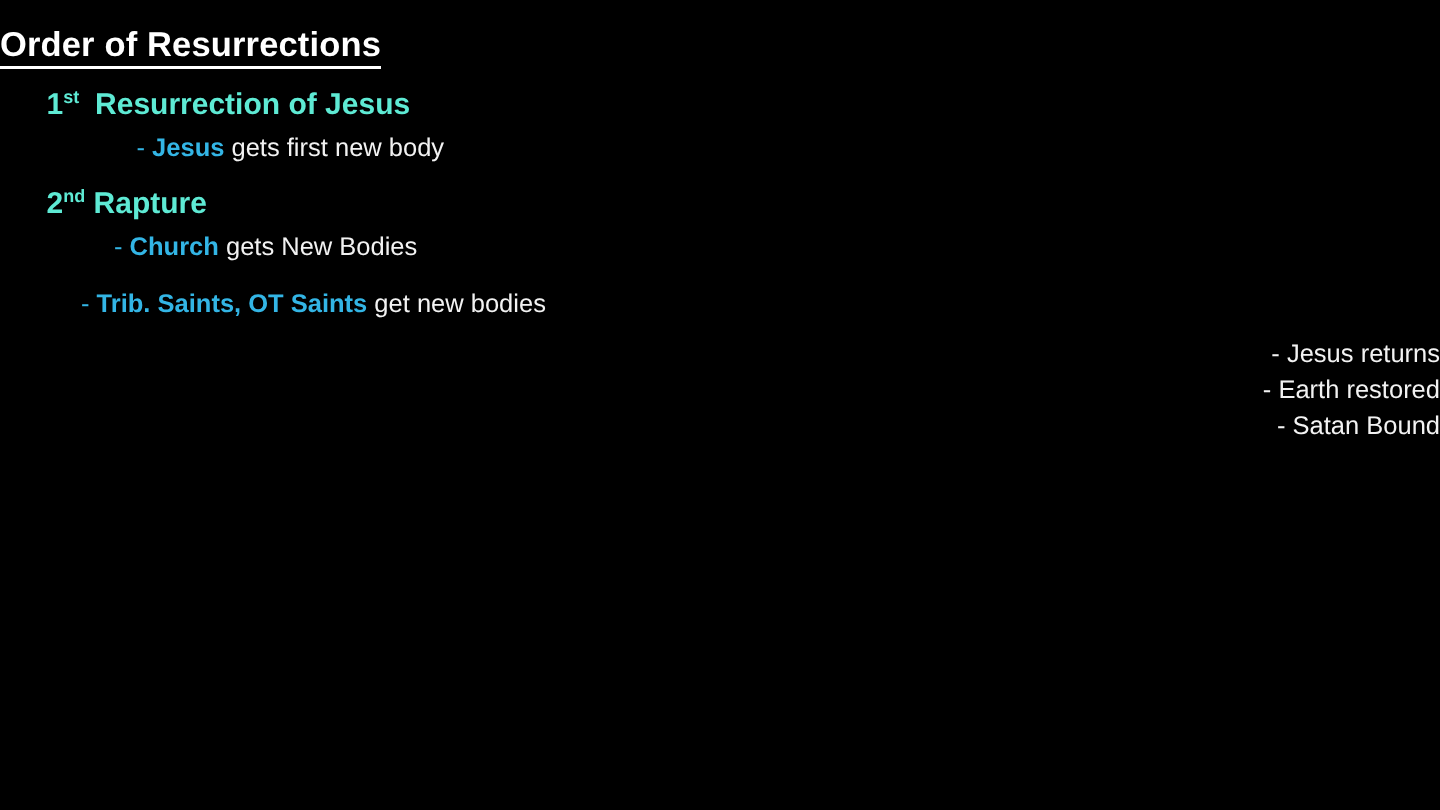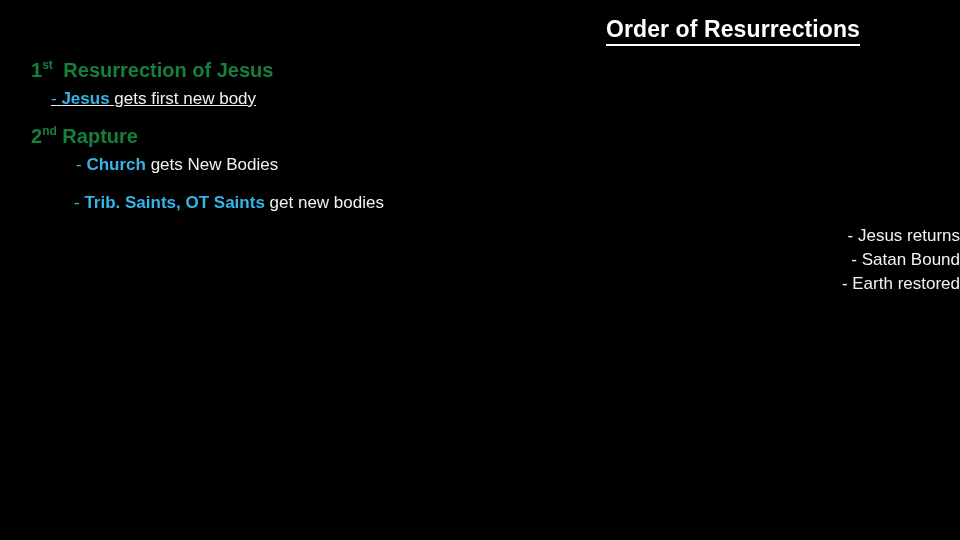--- a/index.html
+++ b/index.html
@@ -17,21 +17,21 @@
     font-family: "Liberation Sans", sans-serif;
     -webkit-font-smoothing: antialiased;
   }
 
   
   .slide-title {
     position: absolute;
     left: 0;
     top: 18px;
     width: 860px;
-    text-align: right;
+    text-align: left;
     color: #ffffff;
     font-size: 23px;
     font-weight: bold;
     letter-spacing: 0.1px;
     line-height: 1.0;
     white-space: nowrap;
   }
   .slide-title .title-text {
     border-bottom: 2px solid #ffffff;
     padding-bottom: 2px;
@@ -42,21 +42,21 @@
     position: absolute;
     left: 0;
     top: 56px;
     width: 960px;
   }
 
   .group { position: relative; }
 
   
   .heading {
-    color: #15803d;
+    color: #5eead4;
     font-size: 20px;
     font-weight: bold;
     line-height: 28px;
     padding-left: 31px;
     white-space: nowrap;
   }
   .heading .ord {
     font-size: 12px;
     vertical-align: super;
     line-height: 0;
@@ -75,23 +75,23 @@
   .detail .term {
     color: #33b5e5;
     font-weight: bold;
   }
   .detail .dash {
     color: #33b5e5;
     font-weight: normal;
   }
   .detail .rest { color: #f2f2f2; }
 
-  .indent-1 { padding-left: 51px; text-decoration: underline; }
+  .indent-1 { padding-left: 91px; }
   .indent-2 { padding-left: 76px; }
-  .indent-3 { padding-left: 74px; }
+  .indent-3 { padding-left: 54px; }
 
   
   .subbullet {
     color: #f2f2f2;
     font-size: 17px;
     line-height: 24px;
     padding-left: 76px;
     white-space: nowrap;
     font-weight: normal;
     text-align: right;
@@ -129,18 +129,18 @@
 
     <div class="gap-md"></div>
 
     <div class="group">
       <div class="gap-xs"></div>
       <div class="detail indent-3"><span class="dash">-</span> <span class="term">Trib. Saints, OT Saints</span><span class="rest"> get new bodies</span></div>
 
       <div class="gap-sm"></div>
 
       <div class="subbullet"><span class="dash">-</span><span> Jesus returns</span></div>
+      <div class="subbullet"><span class="dash">-</span><span> Earth restored</span></div>
       <div class="subbullet"><span class="dash">-</span><span> Satan Bound</span></div>
-      <div class="subbullet"><span class="dash">-</span><span> Earth restored</span></div>
     </div>
 
   </div>
 </div>
 
 </body></html>

